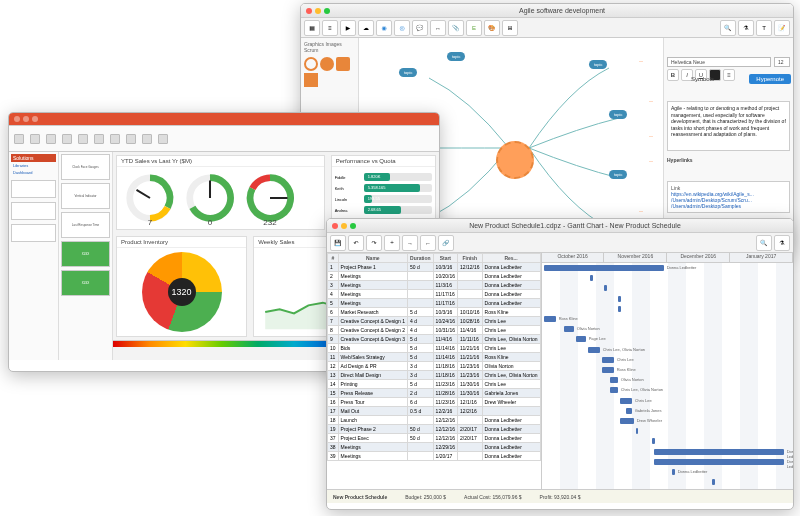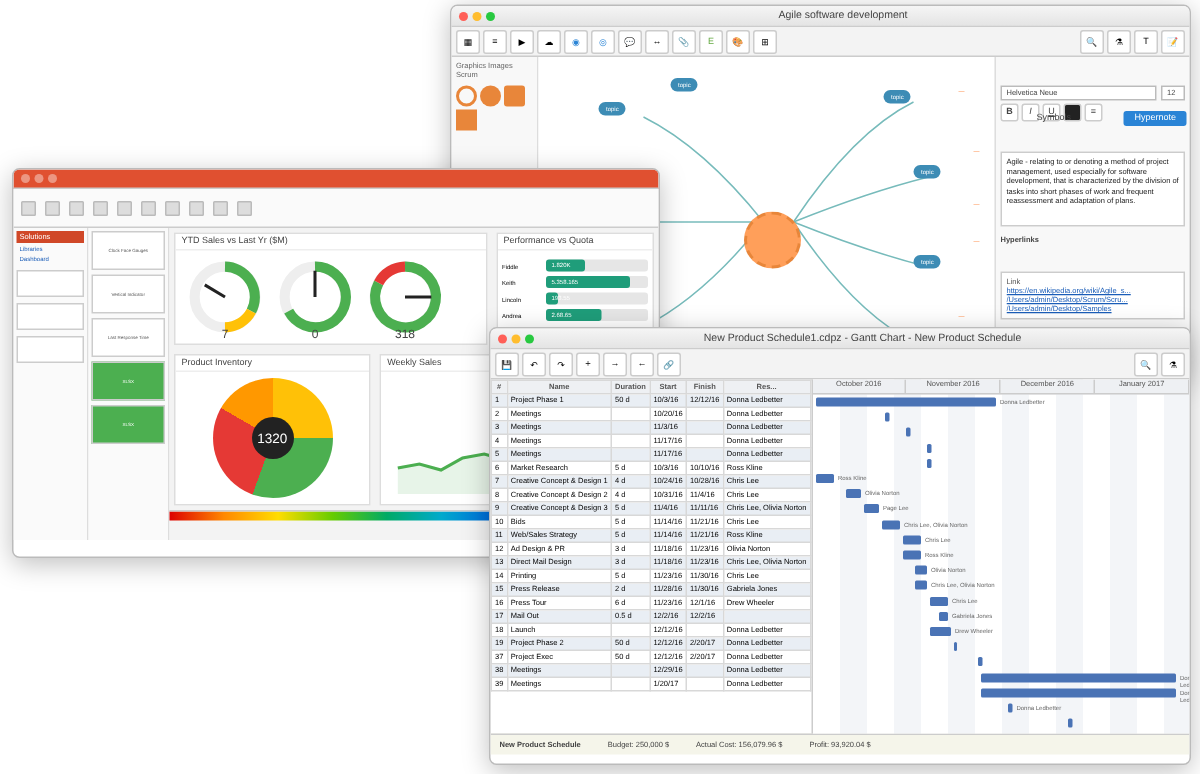--- a/index.html
+++ b/index.html
@@ -245,21 +245,21 @@
             <div class="gauge"><svg viewBox="0 0 40 40">
                   <circle cx="20" cy="20" r="15" fill="none" stroke="#eee" stroke-width="5"></circle>
                   <path d="M20 5 A15 15 0 1 1 7 27" fill="none" stroke="#4caf50" stroke-width="5"></path>
                   <line x1="20" y1="20" x2="20" y2="7" stroke="#222" stroke-width="1.5"></line>
                 </svg><div class="val">0</div></div>
             <div class="gauge"><svg viewBox="0 0 40 40">
                   <circle cx="20" cy="20" r="15" fill="none" stroke="#eee" stroke-width="5"></circle>
                   <path d="M20 5 A15 15 0 1 1 7 13" fill="none" stroke="#4caf50" stroke-width="5"></path>
                   <path d="M7 13 A15 15 0 0 1 20 5" fill="none" stroke="#e53935" stroke-width="5"></path>
                   <line x1="20" y1="20" x2="33" y2="20" stroke="#222" stroke-width="1.5"></line>
-                </svg><div class="val">318</div></div>
+                </svg><div class="val">232</div></div>
           </div>
         </div>
         <div class="card" style="flex:1">
           <div class="card-title">Performance vs Quota</div>
           <div class="perf" id="perf-rows">
               <div class="perf-row">
                 <span class="nm">Fiddle</span>
                 <div class="bar">
                   <div class="fill" style="width:38%"></div>
                   <span class="amt">1.820K</span>

